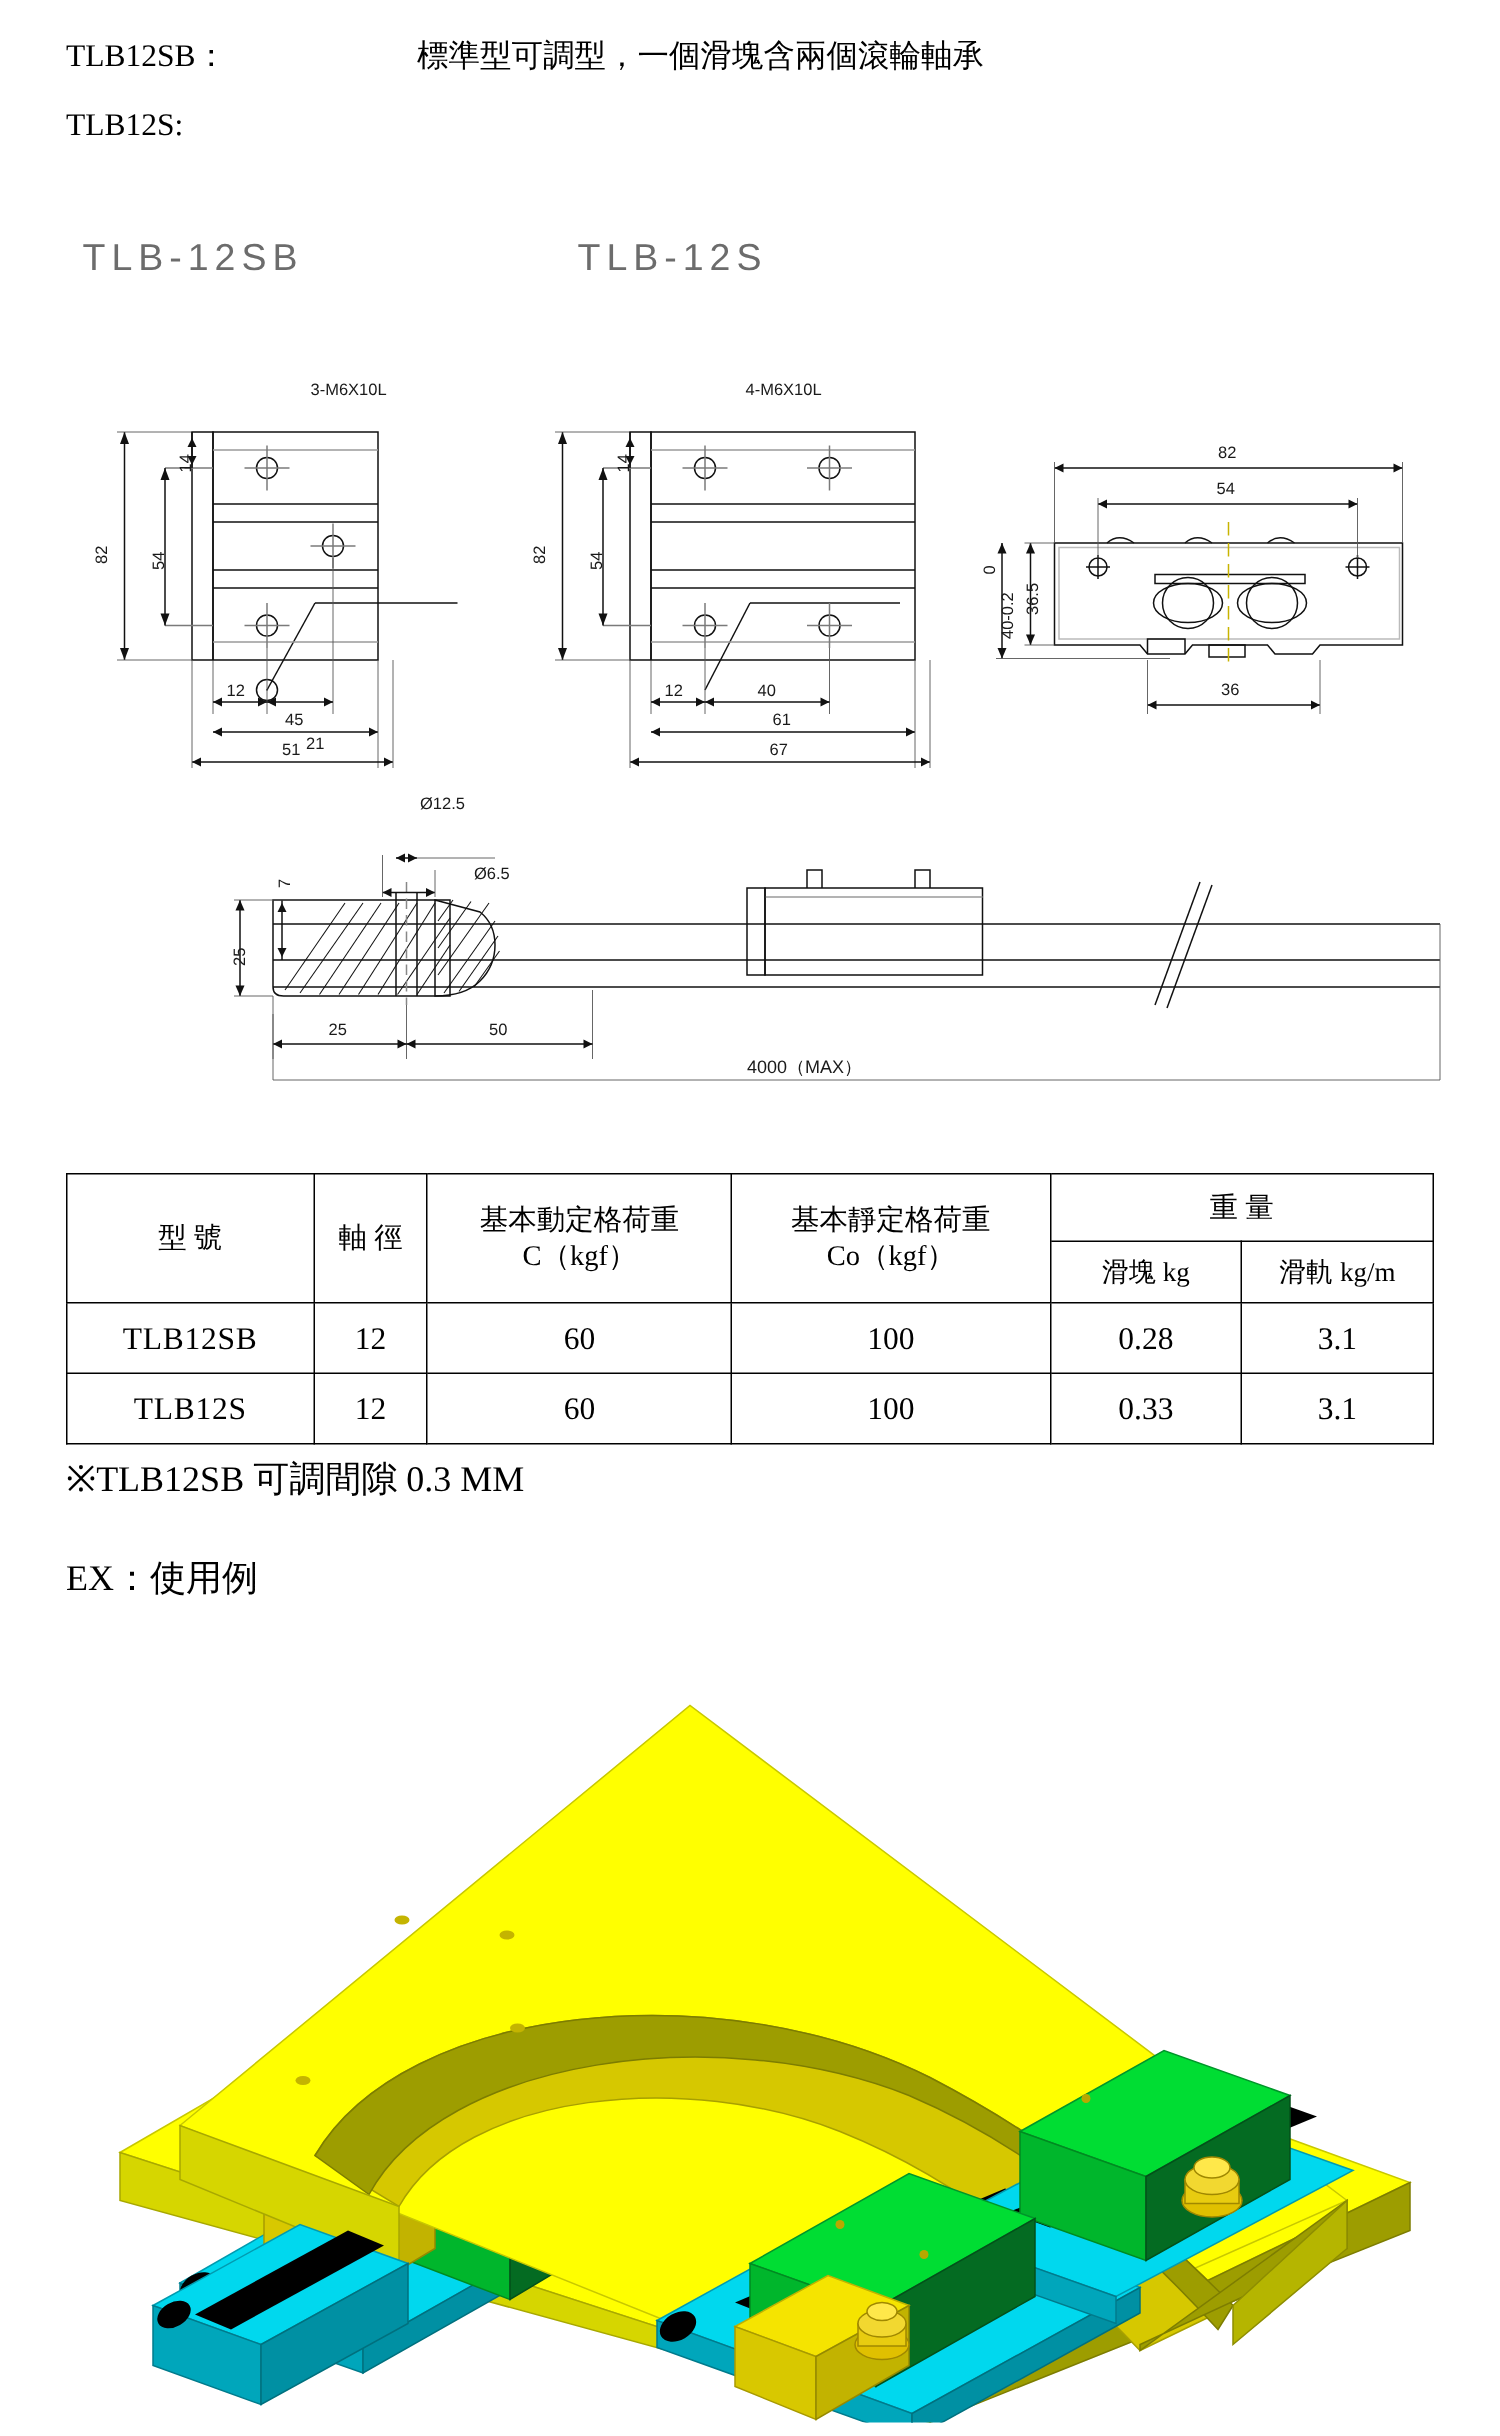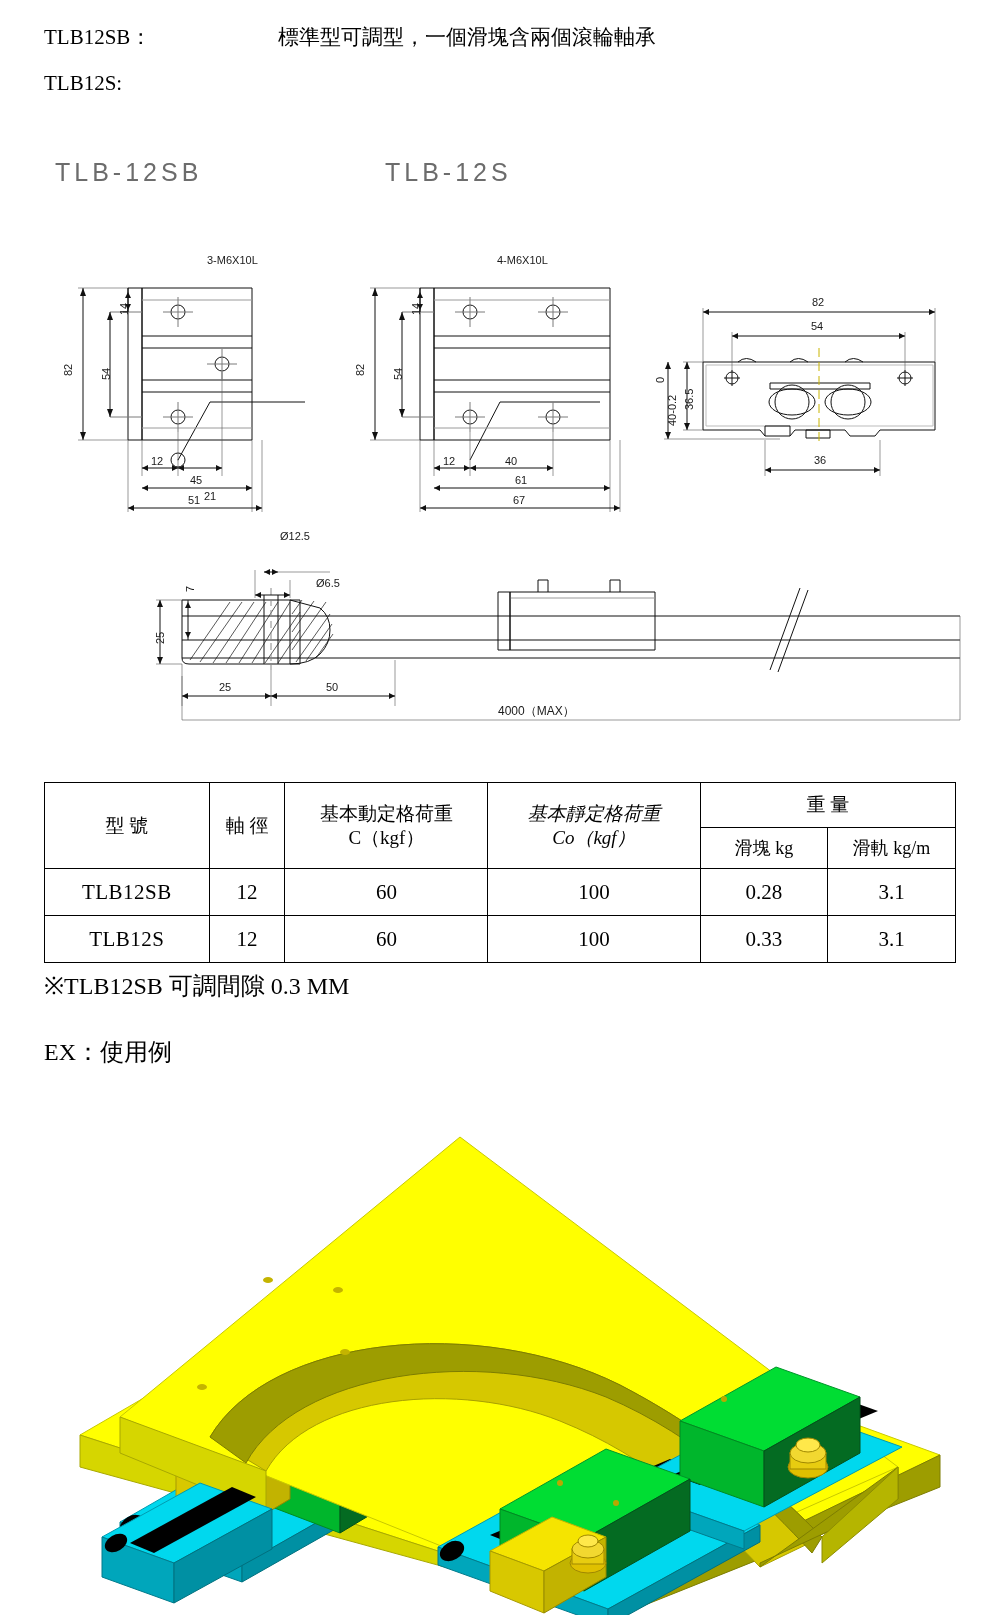--- a/index.html
+++ b/index.html
@@ -382,21 +382,21 @@
 
 <table class="spec">
   <tbody>
       <tr>
     <td class="hcell cjk" rowspan="2" style="width:168px;">型  號</td>
     <td class="hcell cjk" rowspan="2" style="width:78px;">軸 徑</td>
     <td class="hcell" rowspan="2" style="width:210px;">
       <div class="cjk">基本動定格荷重</div>
       <div>C（kgf）</div>
     </td>
-    <td class="hcell" rowspan="2" style="width:220px;font-style:italic;">
+    <td class="hcell" rowspan="2" style="width:220px;">
       <div class="cjk">基本靜定格荷重</div>
       <div>Co（kgf）</div>
     </td>
     <td class="cjk" colspan="2" style="height:44px;font-size:19px;">重  量</td>
   </tr>
   <tr>
     <td class="subcell cjk" style="width:132px;">滑塊 kg</td>
     <td class="subcell cjk" style="width:132px;">滑軌 kg/m</td>
   </tr>
   <tr class="drow">

